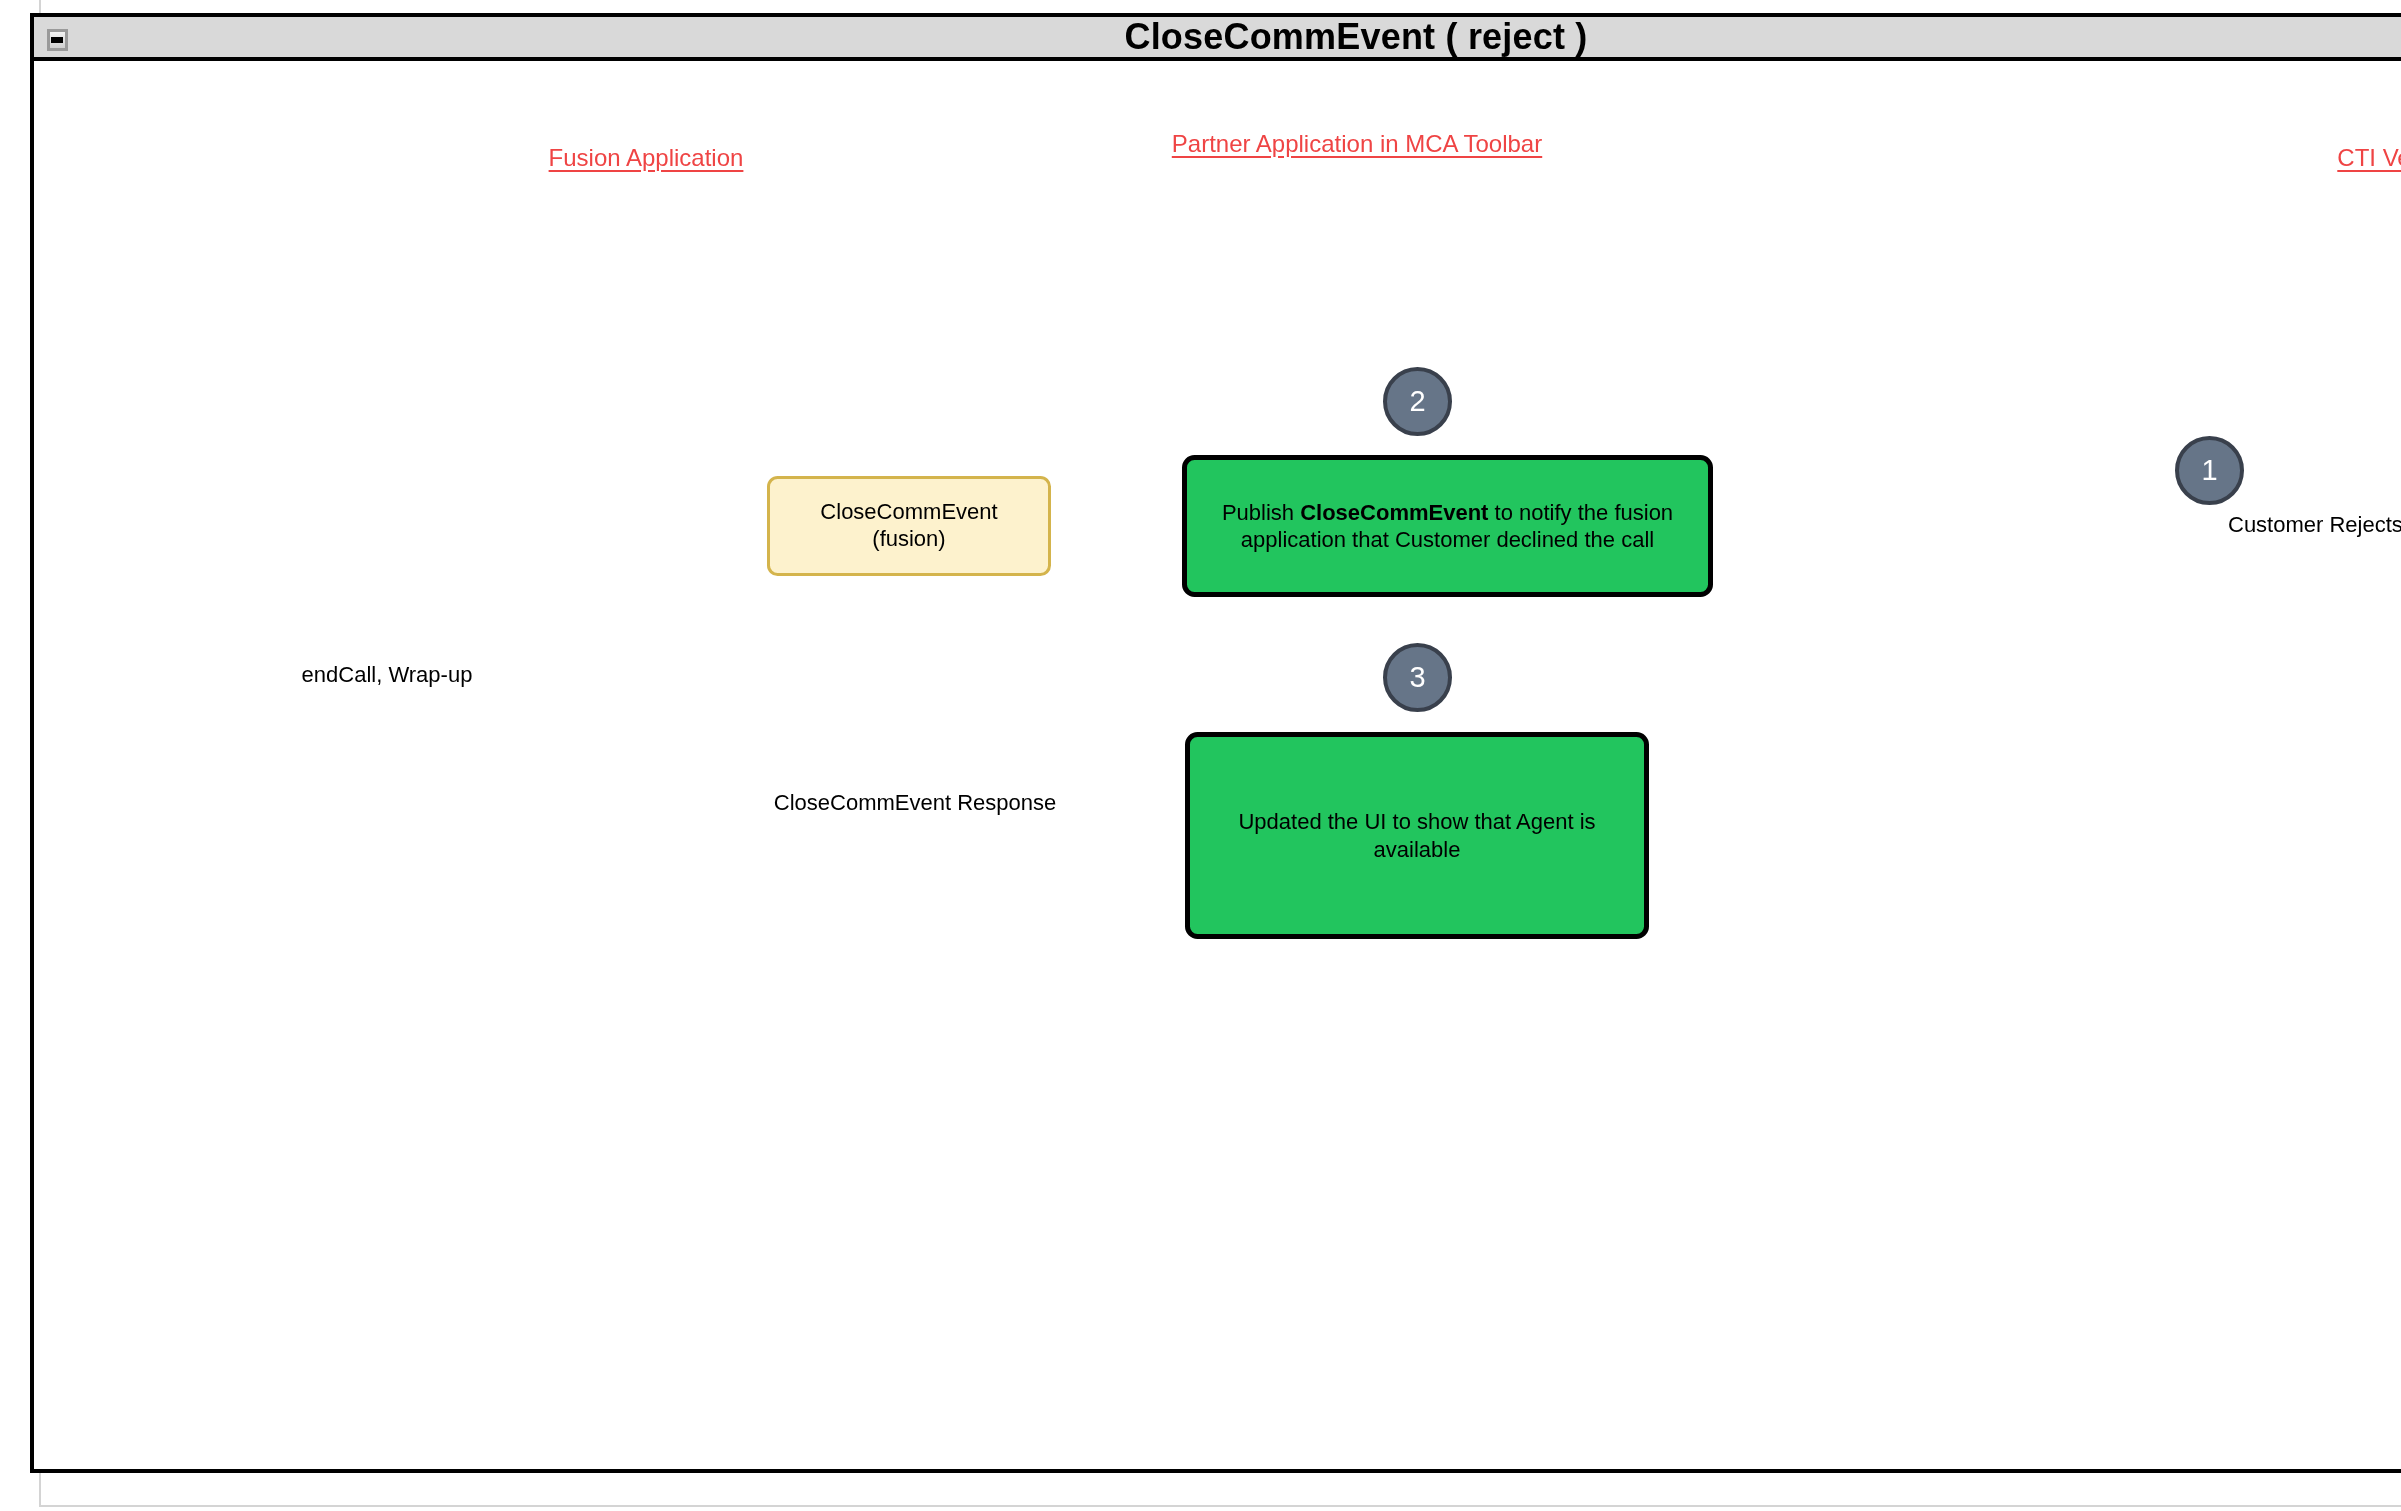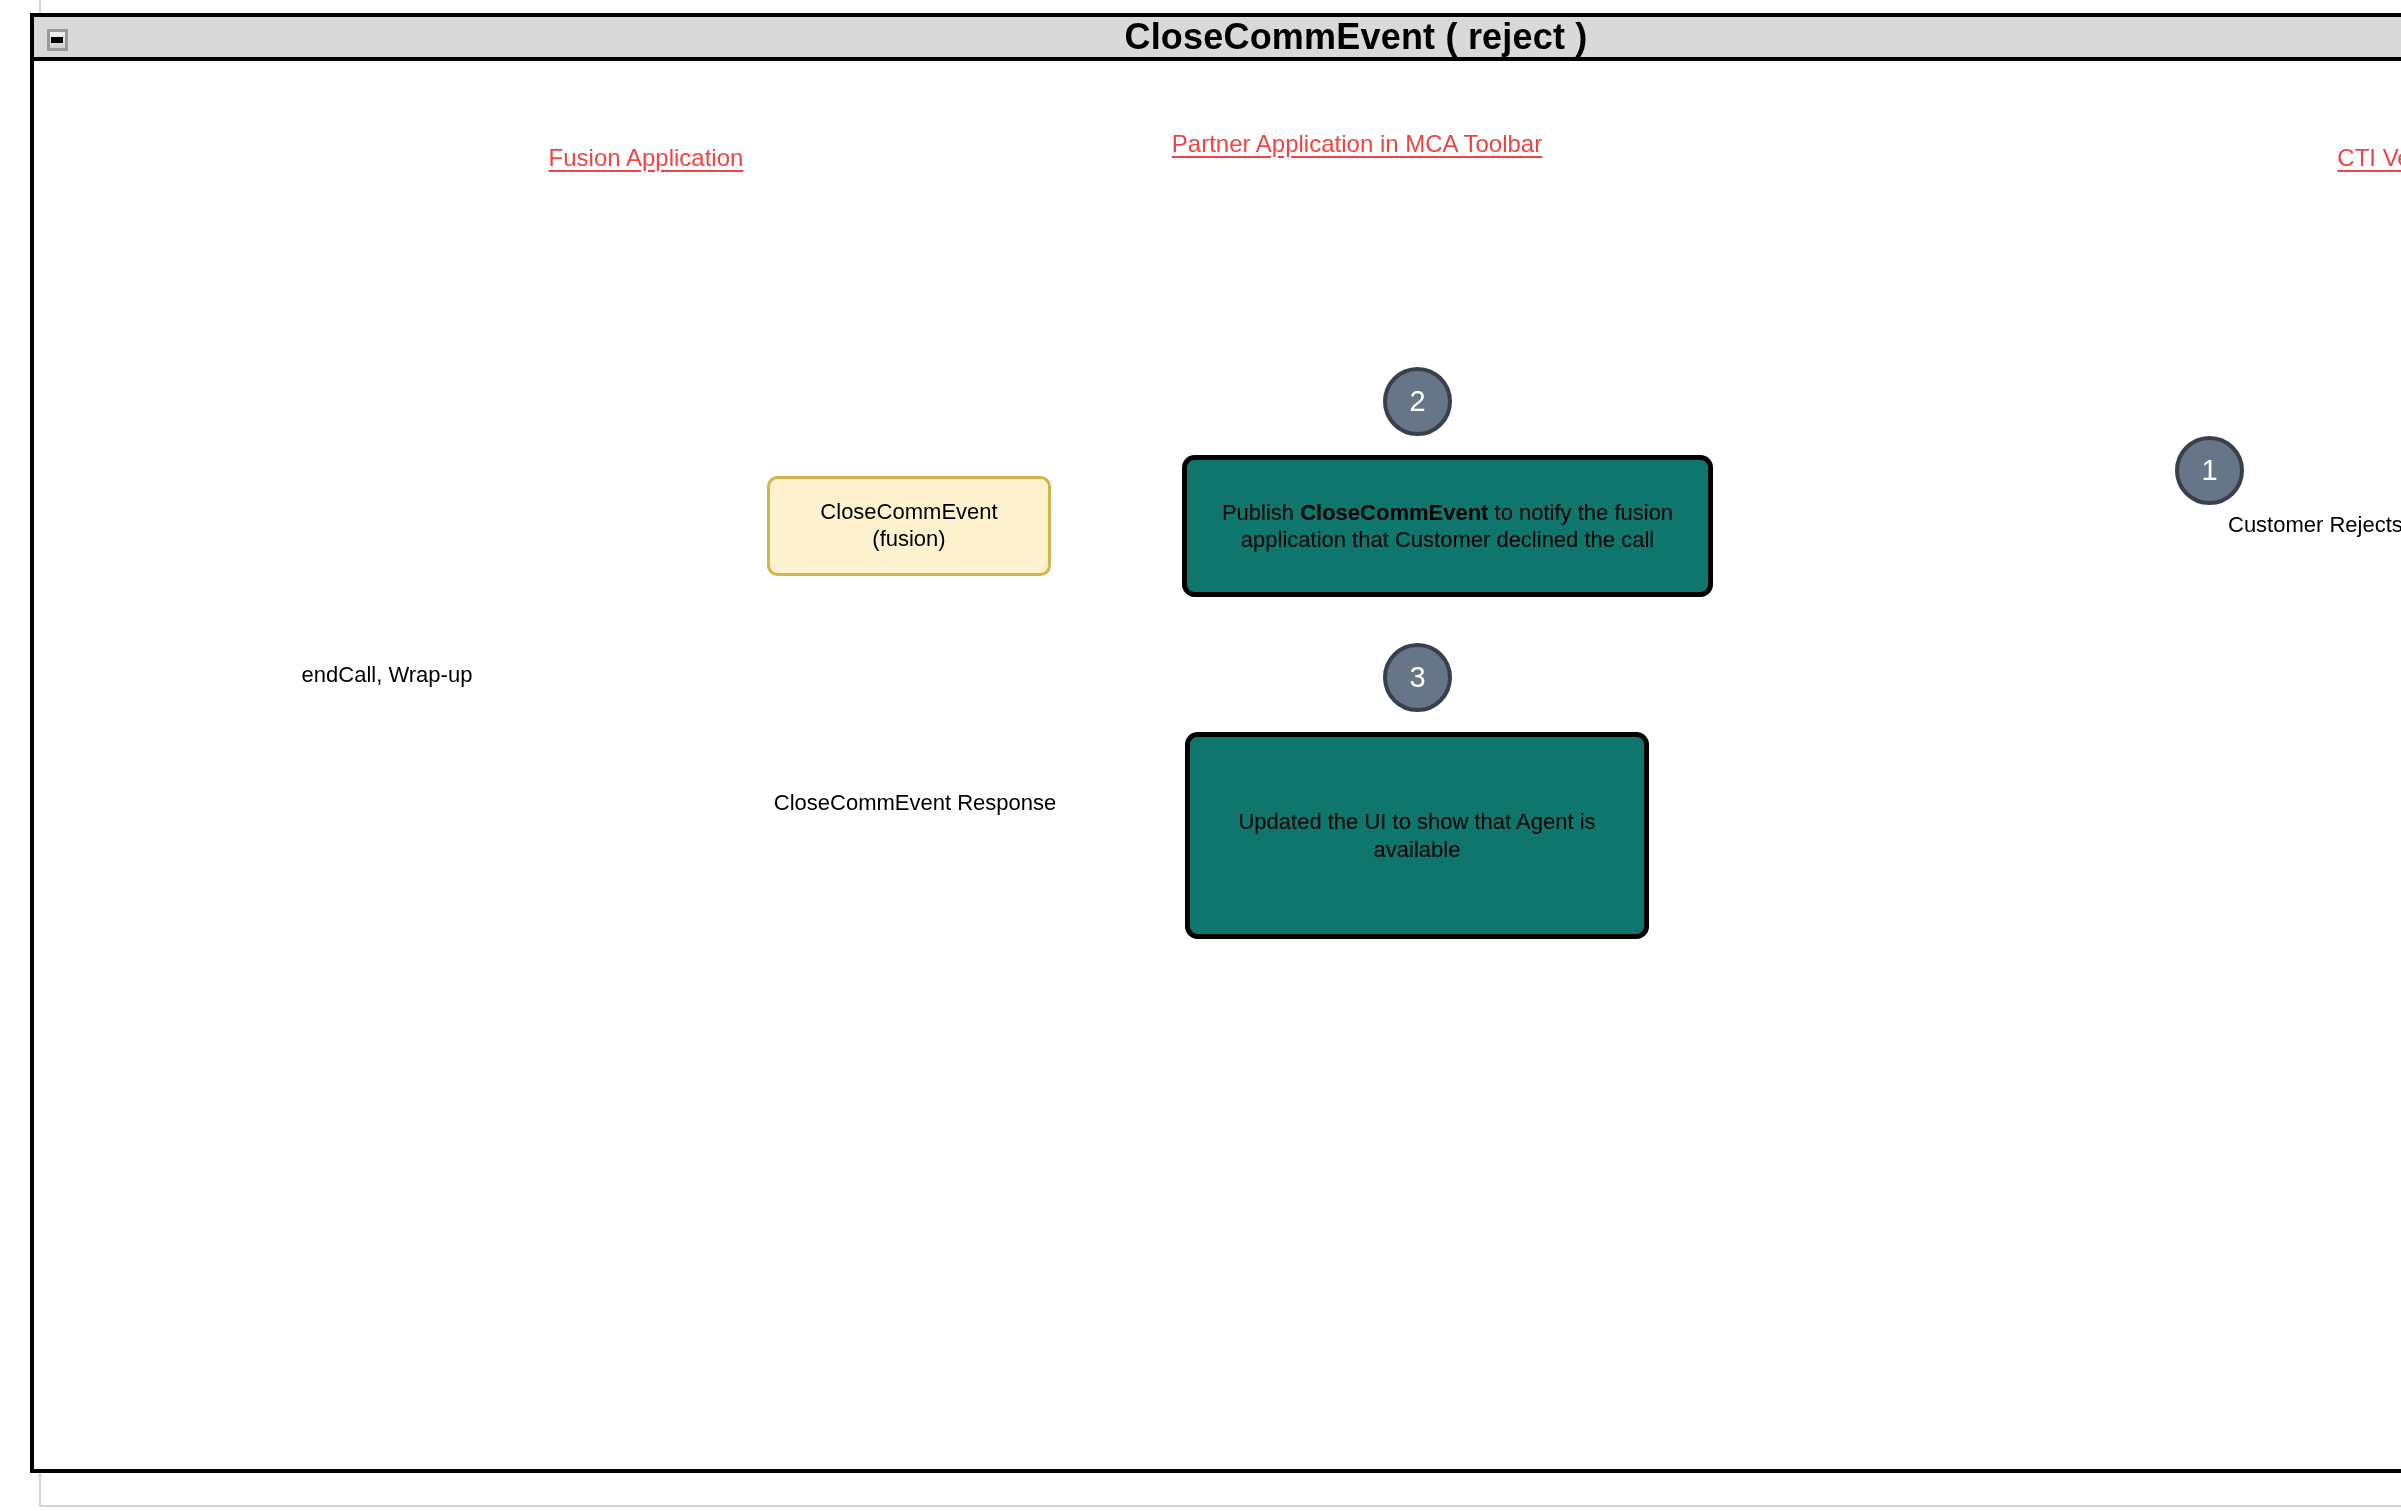--- a/index.html
+++ b/index.html
@@ -115,21 +115,21 @@
     justify-content: center;
     text-align: center;
     font-size: 22px;
     line-height: 1.22;
     color: #000000;
     padding: 2.9px 5.8px;
   }
   
   .act-box {
     position: absolute;
-    background: #0f766e;
+    background: #22c55e;
     border: 5.3px solid #000000;
     border-radius: 12.5px;
     box-sizing: border-box;
     display: flex;
     align-items: center;
     justify-content: flex-end;
     text-align: center;
     font-size: 22px;
     line-height: 1.25;
     color: #000000;

